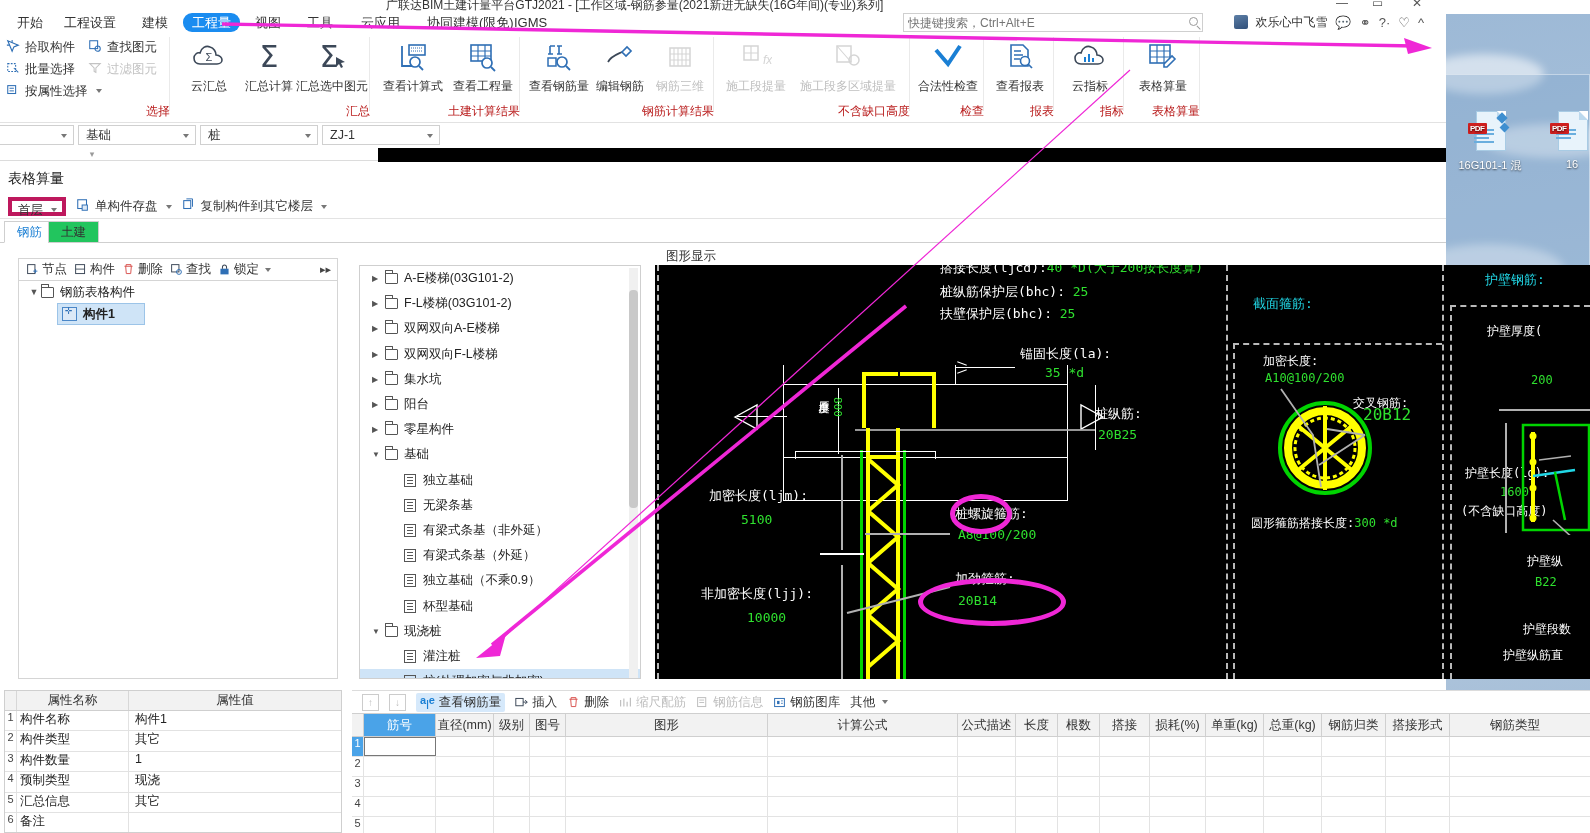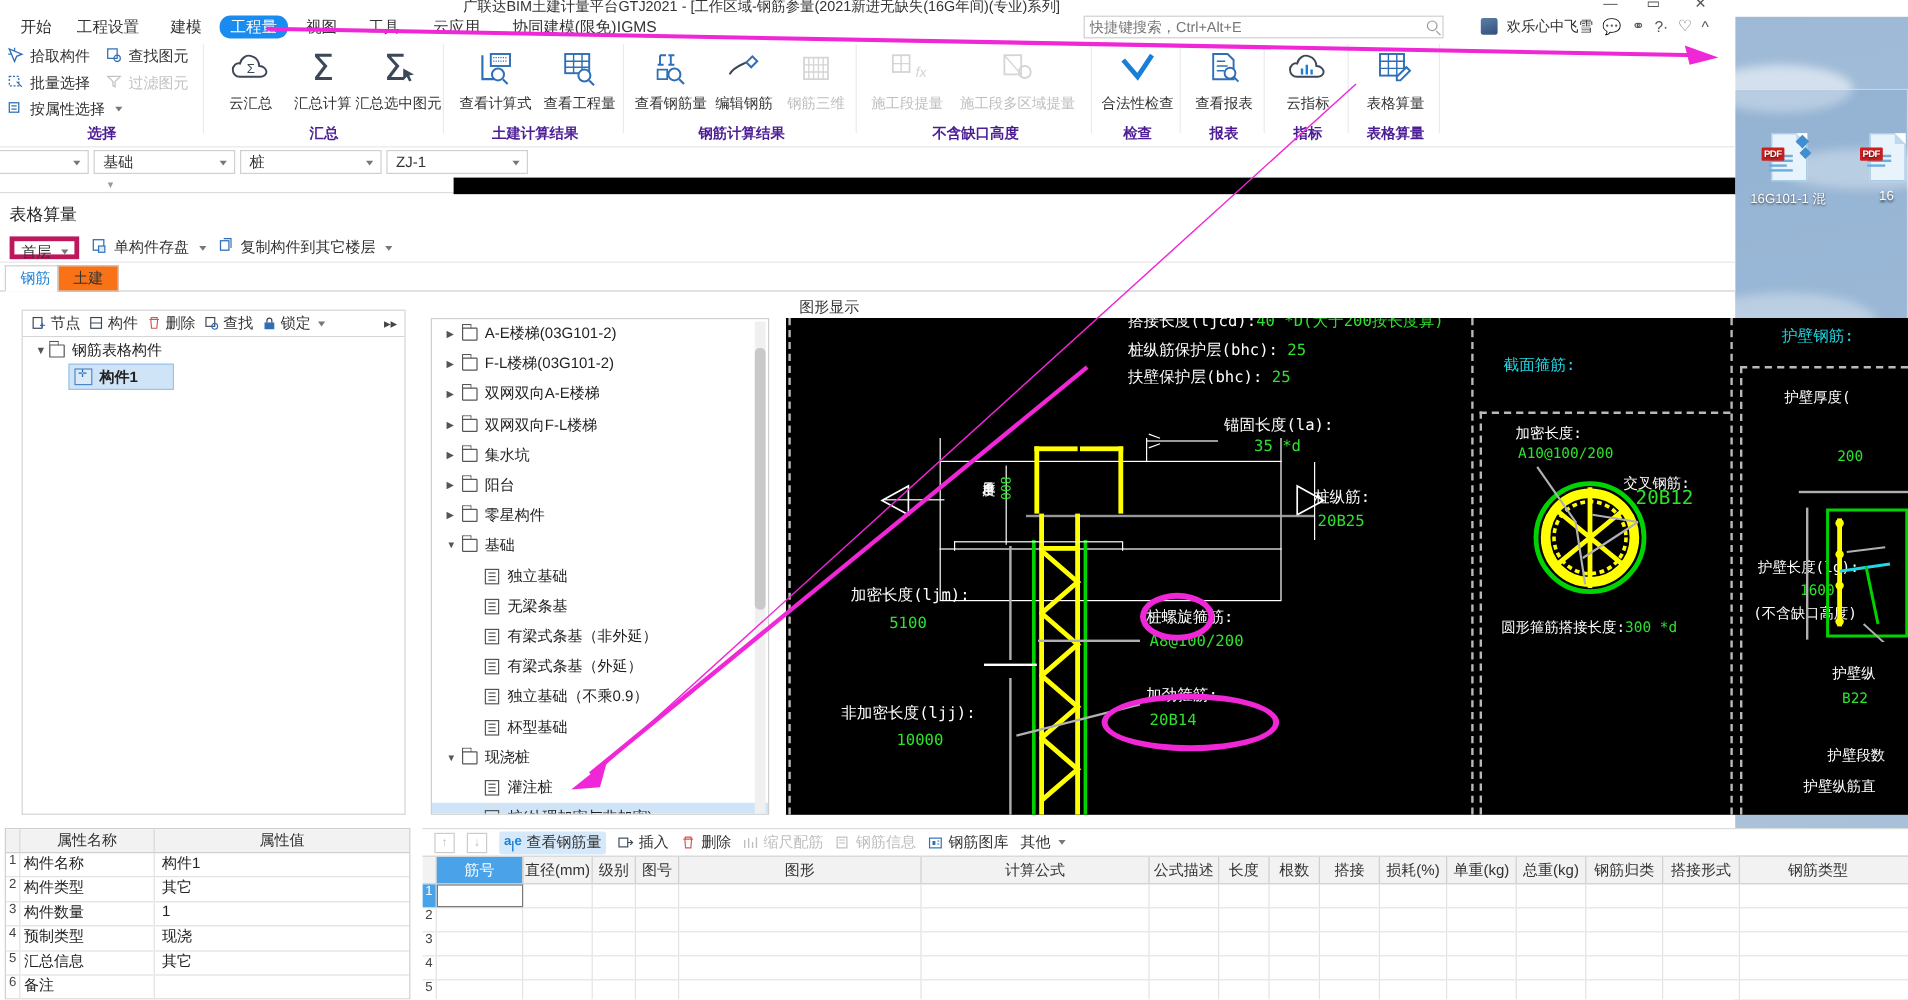--- a/index.html
+++ b/index.html
@@ -55,22 +55,22 @@
   .user-area{ position:absolute; right:22px; top:-1px; height:20px; display:flex; align-items:center; gap:8px; }
   .avatar{ width:14px; height:14px; background:linear-gradient(160deg,#5d7fa6,#31507a); border-radius:2px; }
   .uname{ font-size:12px; color:#333; }
   .tbicon{ font-size:13px; color:#555; }
 
   
   .ribbon{ position:absolute; left:0; top:33px; width:1446px; height:90px; background:#fff;
      border-bottom:1px solid #e2e2e2; }
   .rgroup{ position:absolute; top:0; height:90px; }
   .rgroup .sep{ position:absolute; right:0; top:4px; width:1px; height:74px; background:#eaeaea; }
-  .rgroup .gname{ position:absolute; bottom:3px; left:0; width:100%; text-align:center;
-     font-size:12px; color:#4c1d95;font-weight:bold; }
+  .rgroup .gname{ position:absolute; bottom:3px; left:0; width:100%; text-align:right;
+     font-size:12px; color:#b91c1c; }
   .rbtn{ position:absolute; top:3px; width:62px; text-align:center; cursor:default; }
   .rbtn .ic{ height:42px; display:flex; align-items:center; justify-content:center; }
   .rbtn .lb{ font-size:12px; color:#333; white-space:nowrap; }
   .rbtn.dis .lb{ color:#bfbfbf; }
   .small-left{ position:absolute; left:6px; top:3px; width:auto; }
   .sbtn{ height:22px; display:flex; align-items:center; gap:5px; font-size:12.5px; color:#333;
      white-space:nowrap; }
   .sbtn.dis{ color:#c3c3c3; }
 
   
@@ -100,21 +100,21 @@
      white-space:nowrap;}
   .caretsm{ width:0;height:0;border-left:3.5px solid transparent;border-right:3.5px solid transparent;
      border-top:4px solid #777; margin-left:3px; }
 
   
   .tabstrip{ position:absolute; left:0; top:219px; width:1446px; height:24px; background:#fff;
      border-bottom:1px solid #cfcfcf; }
   .tab{ position:absolute; top:2px; height:22px; line-height:21px; padding:0 12px; font-size:12.5px;
      border:1px solid #cfcfcf; }
   .tab.on{ background:#fff; color:#1a7fd4; border-bottom-color:#fff; }
-  .tab.off{ background:#f97316; color:#333; }
+  .tab.off{ background:#22c55e; color:#333; }
 
   
   .ltool{ position:absolute; left:18px; top:258px; width:320px; height:23px; border:1px solid #d5d5d5;
      background:#fff; display:flex; align-items:center; gap:0px; }
   .ltool .b{ display:flex; align-items:center; gap:3px; font-size:12.5px; color:#333; margin-left:7px; }
   .treearea{ position:absolute; left:18px; top:281px; width:320px; height:398px;
      border:1px solid #d5d5d5; border-top:0; background:#fff; }
   .trow{ display:flex; align-items:center; height:22px; font-size:12.5px; color:#222; }
   .trow .tw{ width:14px; text-align:center; color:#555; font-size:9px; }
   .folder{ width:13px; height:11px; position:relative; margin-right:6px; }

